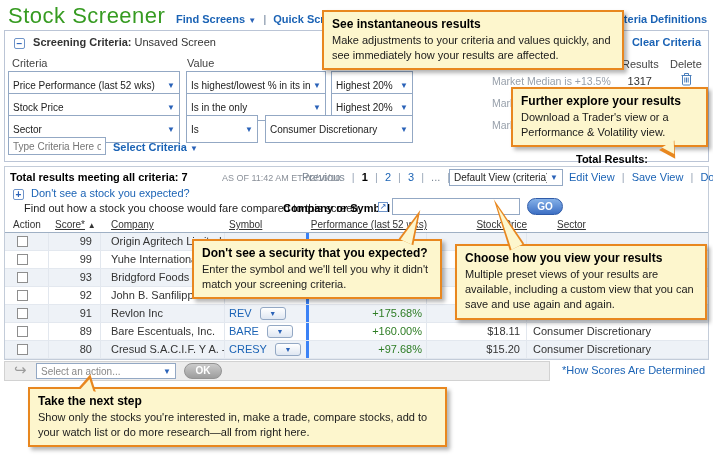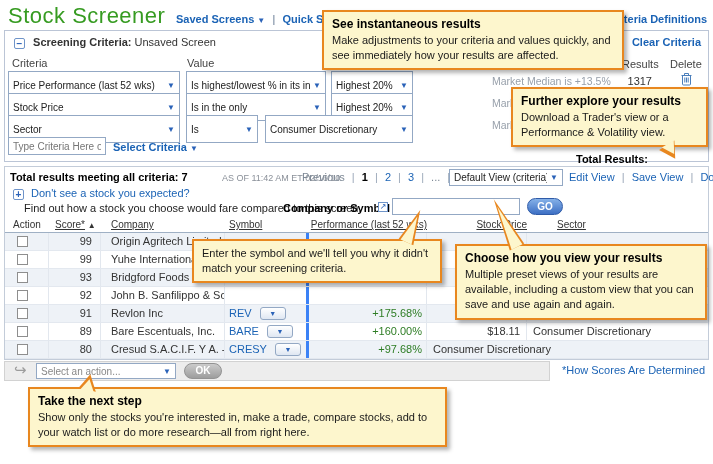--- a/index.html
+++ b/index.html
@@ -98,21 +98,21 @@
   .co-body { font-size:11px; color:#1a1a1a; line-height:1.38; }
   .ptr { position:absolute; width:0; height:0; border-style:solid; z-index:9; }
 </style>
 </head>
 <body>
 
 <div id="screen">
 
   <div class="abs app-title">Stock Screener</div>
   <div class="abs top-nav">
-    <span class="lnk"><span>Saved Screens</span> <span class="arr">▼</span></span>
+    <span class="lnk"><span>Find Screens</span> <span class="arr">▼</span></span>
     <span class="sep">|</span>
     <span class="lnk"><span>Quick Screens</span> <span class="arr">▼</span></span>
     <span class="sep">|</span>
     <span class="lnk">Exp</span>
   </div>
   <div class="abs top-right">
     <span class="sep">|</span>
     <span class="lnk">Criteria Definitions</span>
   </div>
 
@@ -332,20 +332,21 @@
       </div>
     <div class="c-sc">80</div>
     <div class="c-co">Cresud S.A.C.I.F. Y A. - Ame...</div>
     <div class="c-sy">
         <span class="sym">CRESY</span>
       <span class="mini">
           <span class="arr">▼</span>
         </span>
       </div>
     <div class="c-pf">+97.68%</div>
+    <div class="c-pr">$15.20</div>
     <div class="c-se">Consumer Discretionary</div>
   </div>
 
   <div class="abs foot-bar"></div>
   <div class="abs ret-arrow">↪</div>
   <div class="dd" style="left:36px; top:363px; width:140px; height:16px; color:#888;">
     <span class="lbl">Select an action...</span>
     <span class="arr">▼</span>
   </div>
   <div class="abs ok-btn" style="left:184px; top:363px;">OK</div>
@@ -359,20 +360,21 @@
   <div class="callout" style="left:511px; top:87px; width:197px;">
     <div class="ptr" style="right:26px; bottom:-15px; border-width:16px 9px 0 9px; border-color:#e8871f transparent transparent transparent; transform:rotate(-32deg);"></div>
     <div class="ptr" style="right:28px; bottom:-10px; border-width:12px 7px 0 7px; border-color:#fdf6cd transparent transparent transparent; transform:rotate(-32deg);"></div>
     <div class="co-title">Further explore your results</div>
     <div class="co-body">Download a Trader's view or a Performance &amp; Volatility view.</div>
   </div>
 
   <div class="callout" style="left:192px; top:239px; width:250px;">
     <div class="ptr" style="left:204px; top:-34px; border-width:0 8px 35px 8px; border-color:transparent transparent #e8871f transparent; transform:rotate(24deg); transform-origin:bottom center;"></div>
     <div class="ptr" style="left:206px; top:-27px; border-width:0 6px 28px 6px; border-color:transparent transparent #fdf6cd transparent; transform:rotate(24deg); transform-origin:bottom center;"></div>
+    <div class="co-title">Don't see a security that you expected?</div>
     <div class="co-body">Enter the symbol and we'll tell you why it didn't match your screening criteria.</div>
   </div>
 
   <div class="callout" style="left:455px; top:244px; width:252px;">
     <div class="ptr" style="left:52px; top:-52px; border-width:0 8px 53px 8px; border-color:transparent transparent #e8871f transparent; transform:rotate(-26deg); transform-origin:bottom center;"></div>
     <div class="ptr" style="left:54px; top:-44px; border-width:0 6px 45px 6px; border-color:transparent transparent #fdf6cd transparent; transform:rotate(-26deg); transform-origin:bottom center;"></div>
     <div class="co-title">Choose how you view your results</div>
     <div class="co-body">Multiple preset views of your results are available, including a custom view that you can save and use again and again.</div>
   </div>
 

